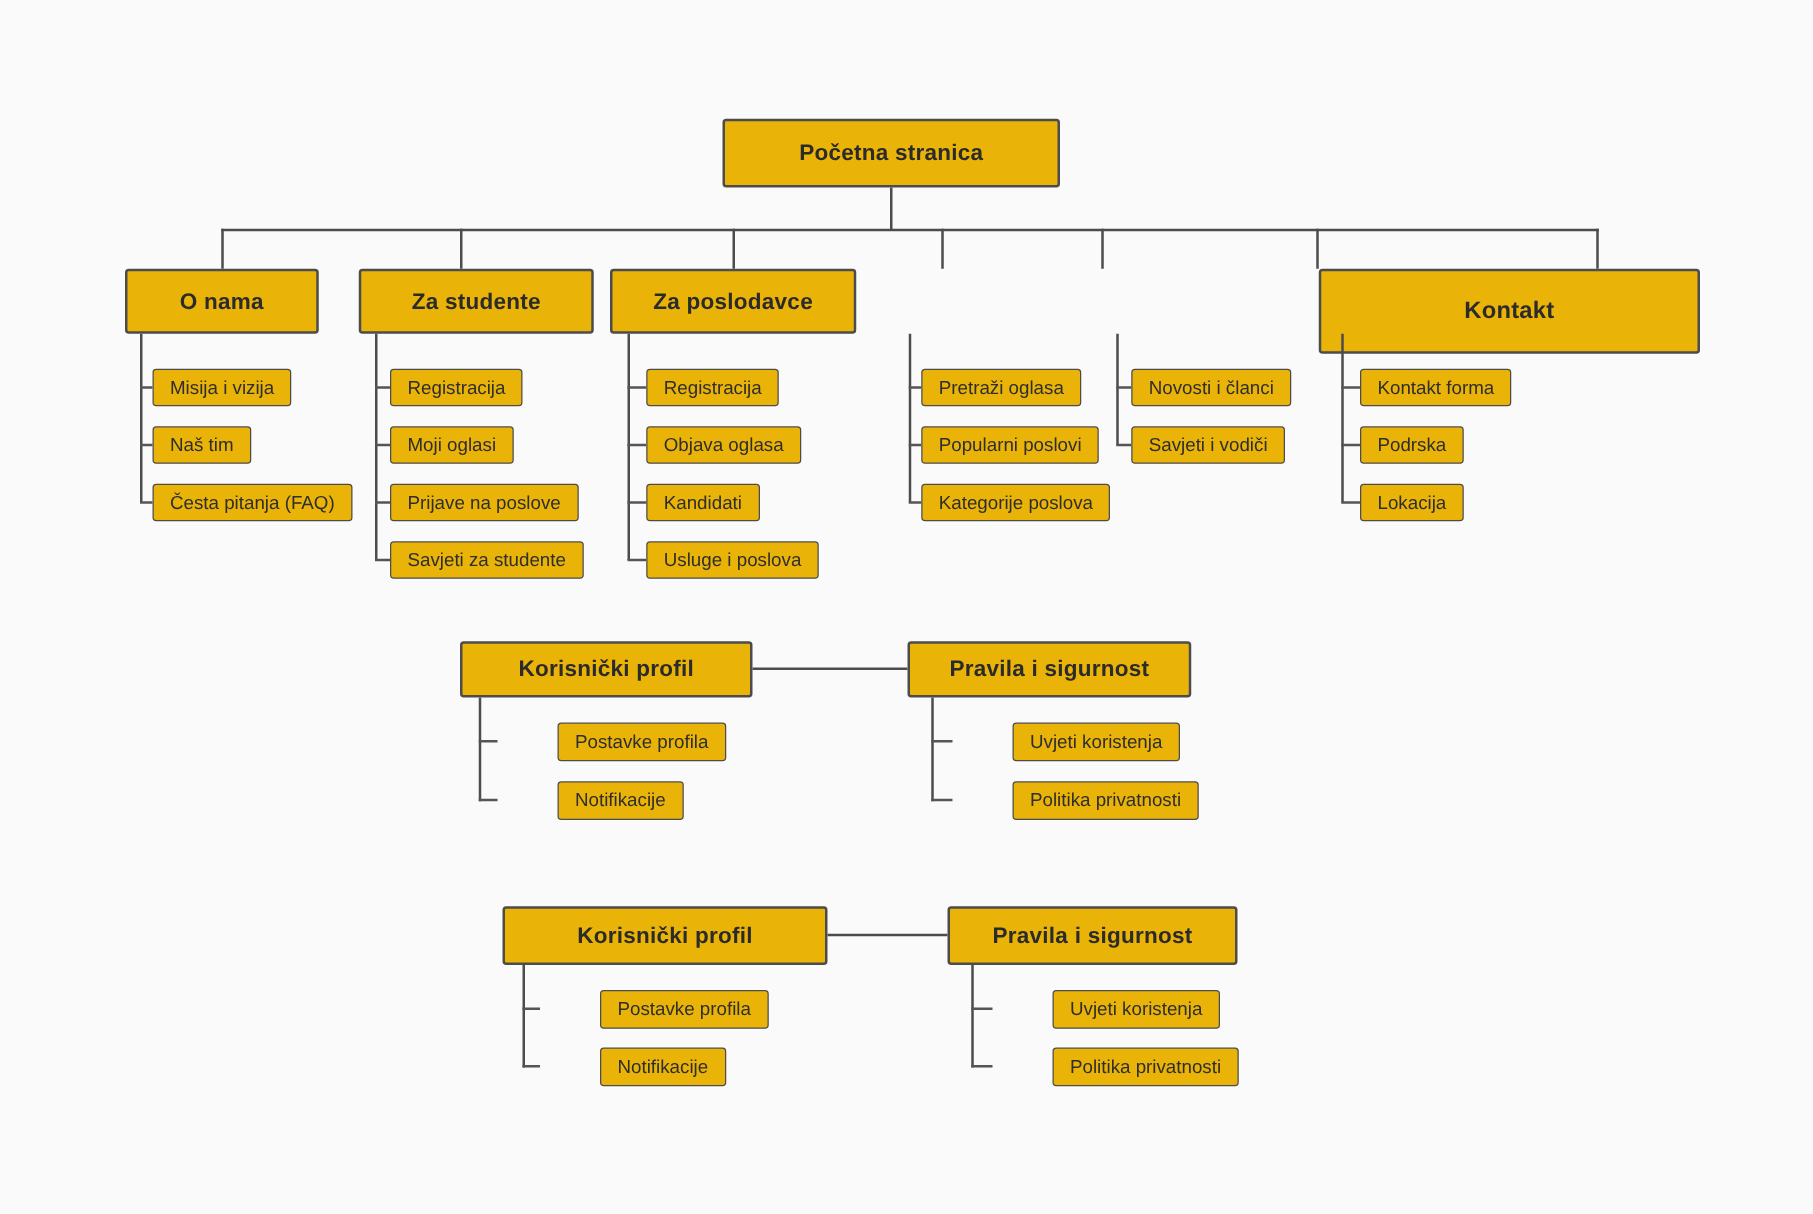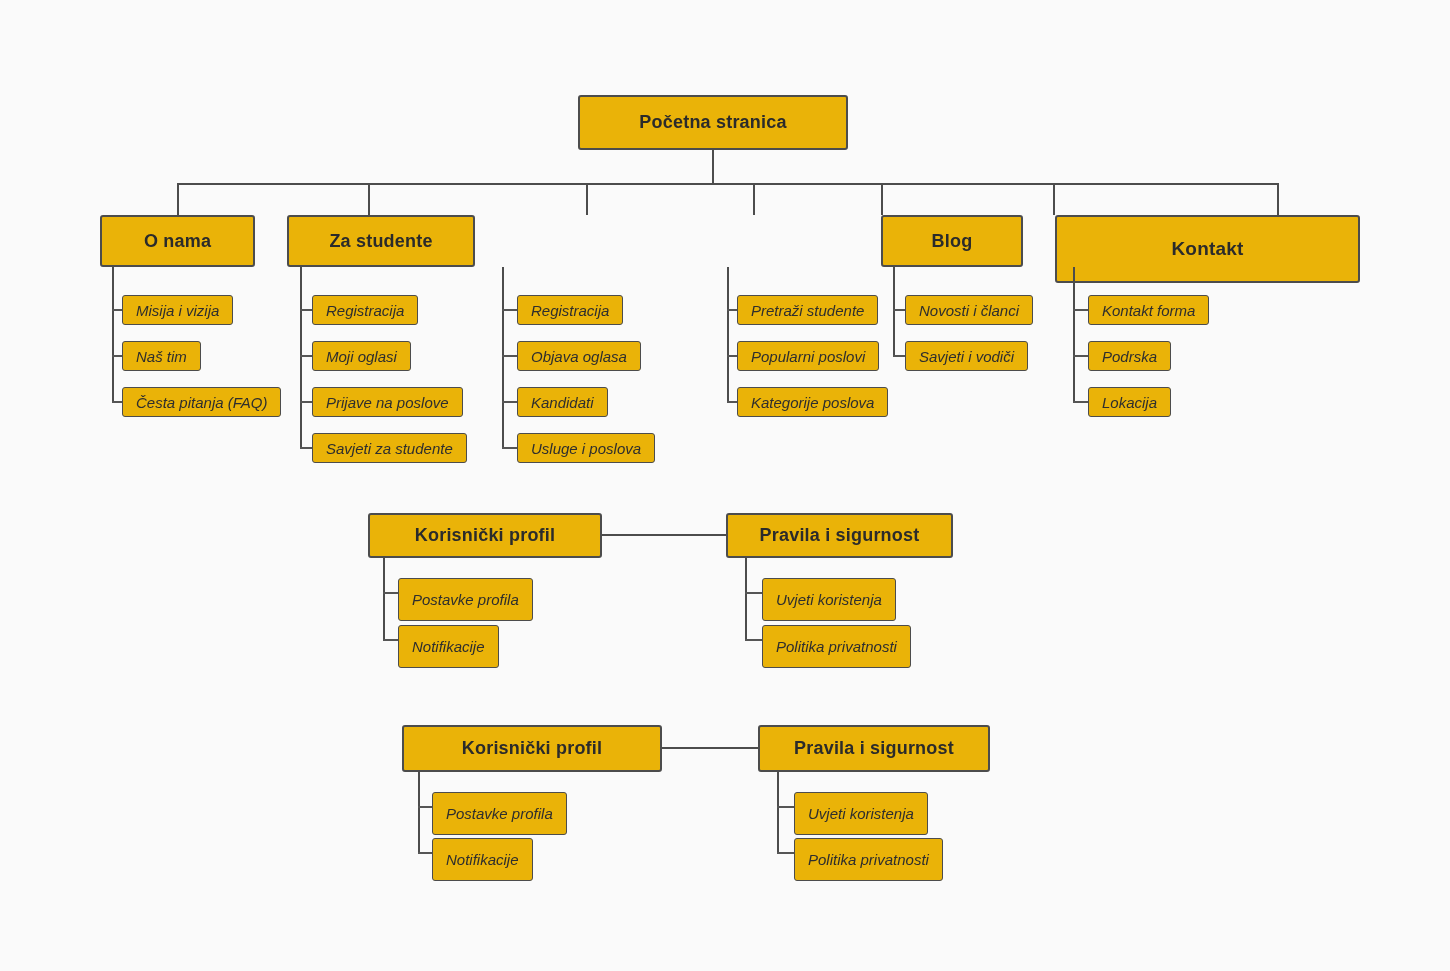--- a/index.html
+++ b/index.html
@@ -28,23 +28,22 @@
   }
   .header.big{font-size:19px;}
   .header.thick{border-width:2.6px;}
   .child{
     height:30px;
     font-size:15px;
     padding:0 13px;
     border-width:1.5px;
     justify-content:flex-start;
     color:#2e2e2e;
-    font-style:italic;
   }
-  .child.tall{height:43px;}
+  .child.tall{height:31px;margin-left:48px;}
   .vl{position:absolute;width:2px;background:#4c4c4c;}
   .hl{position:absolute;height:2px;background:#4c4c4c;}
   .stub{height:1.6px;background:#555;}
 </style>
 </head>
 <body>
 
 <div id="canvas">
 
   <div class="box header" style="left:578px;top:95px;width:270px;height:55px;">Početna stranica</div>
@@ -54,21 +53,21 @@
   <div class="vl" style="left:177px;top:183px;height:32px;"></div>
   <div class="vl" style="left:368px;top:183px;height:32px;"></div>
   <div class="vl" style="left:586px;top:183px;height:32px;"></div>
   <div class="vl" style="left:753px;top:183px;height:32px;"></div>
   <div class="vl" style="left:881px;top:183px;height:32px;"></div>
   <div class="vl" style="left:1053px;top:183px;height:32px;"></div>
   <div class="vl" style="left:1277px;top:183px;height:32px;"></div>
 
   <div class="box header" style="left:100px;top:215px;width:155px;height:52px;">O nama</div>
   <div class="box header" style="left:287px;top:215px;width:188px;height:52px;">Za studente</div>
-  <div class="box header" style="left:881px;top:215px;width:142px;height:52px;">Blog</div>
+  <div class="box header" style="left:488px;top:215px;width:197px;height:52px;">Za poslodavce</div>
   <div class="box header big" style="left:1055px;top:215px;width:305px;height:68px;">Kontakt</div>
 
   <div class="vl" style="left:112px;top:267px;height:135px;"></div>
   <div class="hl stub" style="left:112px;top:309px;width:10px;"></div>
   <div class="hl stub" style="left:112px;top:355px;width:10px;"></div>
   <div class="hl stub" style="left:112px;top:401px;width:10px;"></div>
   <div class="box child" style="left:122px;top:295px;">Misija i vizija</div>
   <div class="box child" style="left:122px;top:341px;">Naš tim</div>
   <div class="box child" style="left:122px;top:387px;">Česta pitanja (FAQ)</div>
 
@@ -89,21 +88,21 @@
   <div class="hl stub" style="left:502px;top:447px;width:15px;"></div>
   <div class="box child" style="left:517px;top:295px;">Registracija</div>
   <div class="box child" style="left:517px;top:341px;">Objava oglasa</div>
   <div class="box child" style="left:517px;top:387px;">Kandidati</div>
   <div class="box child" style="left:517px;top:433px;">Usluge i poslova</div>
 
   <div class="vl" style="left:727px;top:267px;height:135px;"></div>
   <div class="hl stub" style="left:727px;top:309px;width:10px;"></div>
   <div class="hl stub" style="left:727px;top:355px;width:10px;"></div>
   <div class="hl stub" style="left:727px;top:401px;width:10px;"></div>
-  <div class="box child" style="left:737px;top:295px;">Pretraži studente</div>
+  <div class="box child" style="left:737px;top:295px;">Pretraži oglasa</div>
   <div class="box child" style="left:737px;top:341px;">Popularni poslovi</div>
   <div class="box child" style="left:737px;top:387px;">Kategorije poslova</div>
 
   <div class="vl" style="left:893px;top:267px;height:89px;"></div>
   <div class="hl stub" style="left:893px;top:309px;width:12px;"></div>
   <div class="hl stub" style="left:893px;top:355px;width:12px;"></div>
   <div class="box child" style="left:905px;top:295px;">Novosti i članci</div>
   <div class="box child" style="left:905px;top:341px;">Savjeti i vodiči</div>
 
   <div class="vl" style="left:1073px;top:267px;height:135px;"></div>

